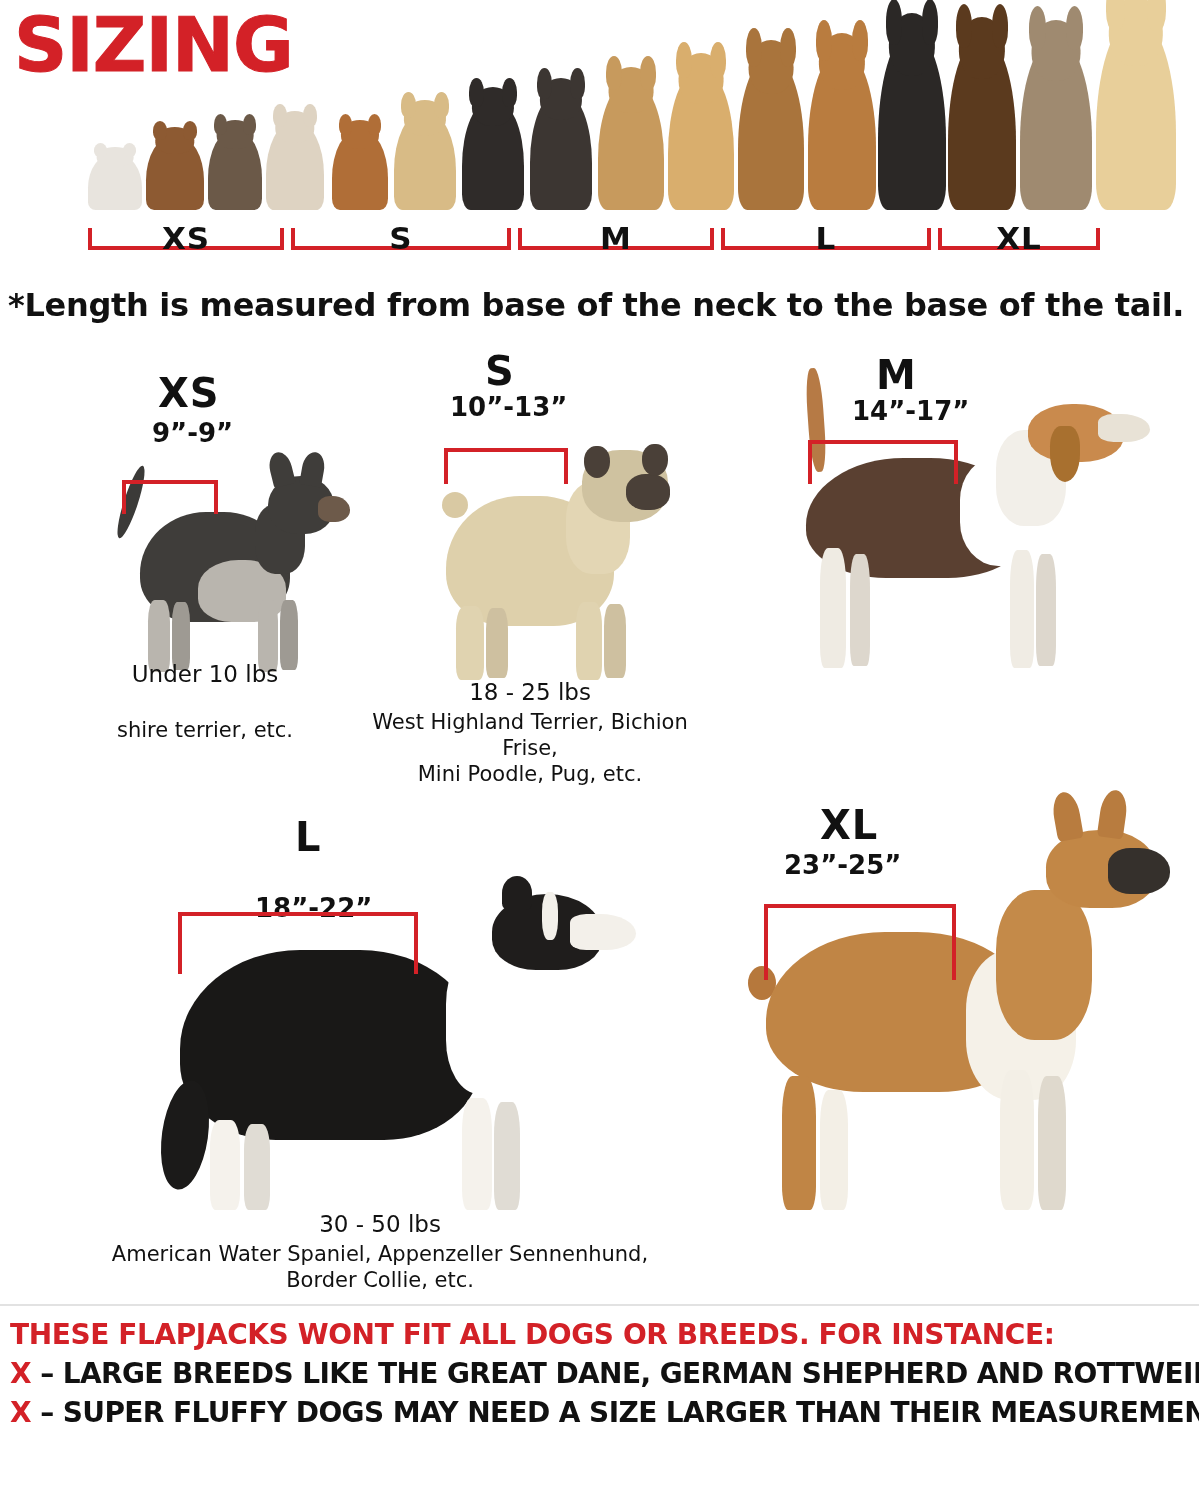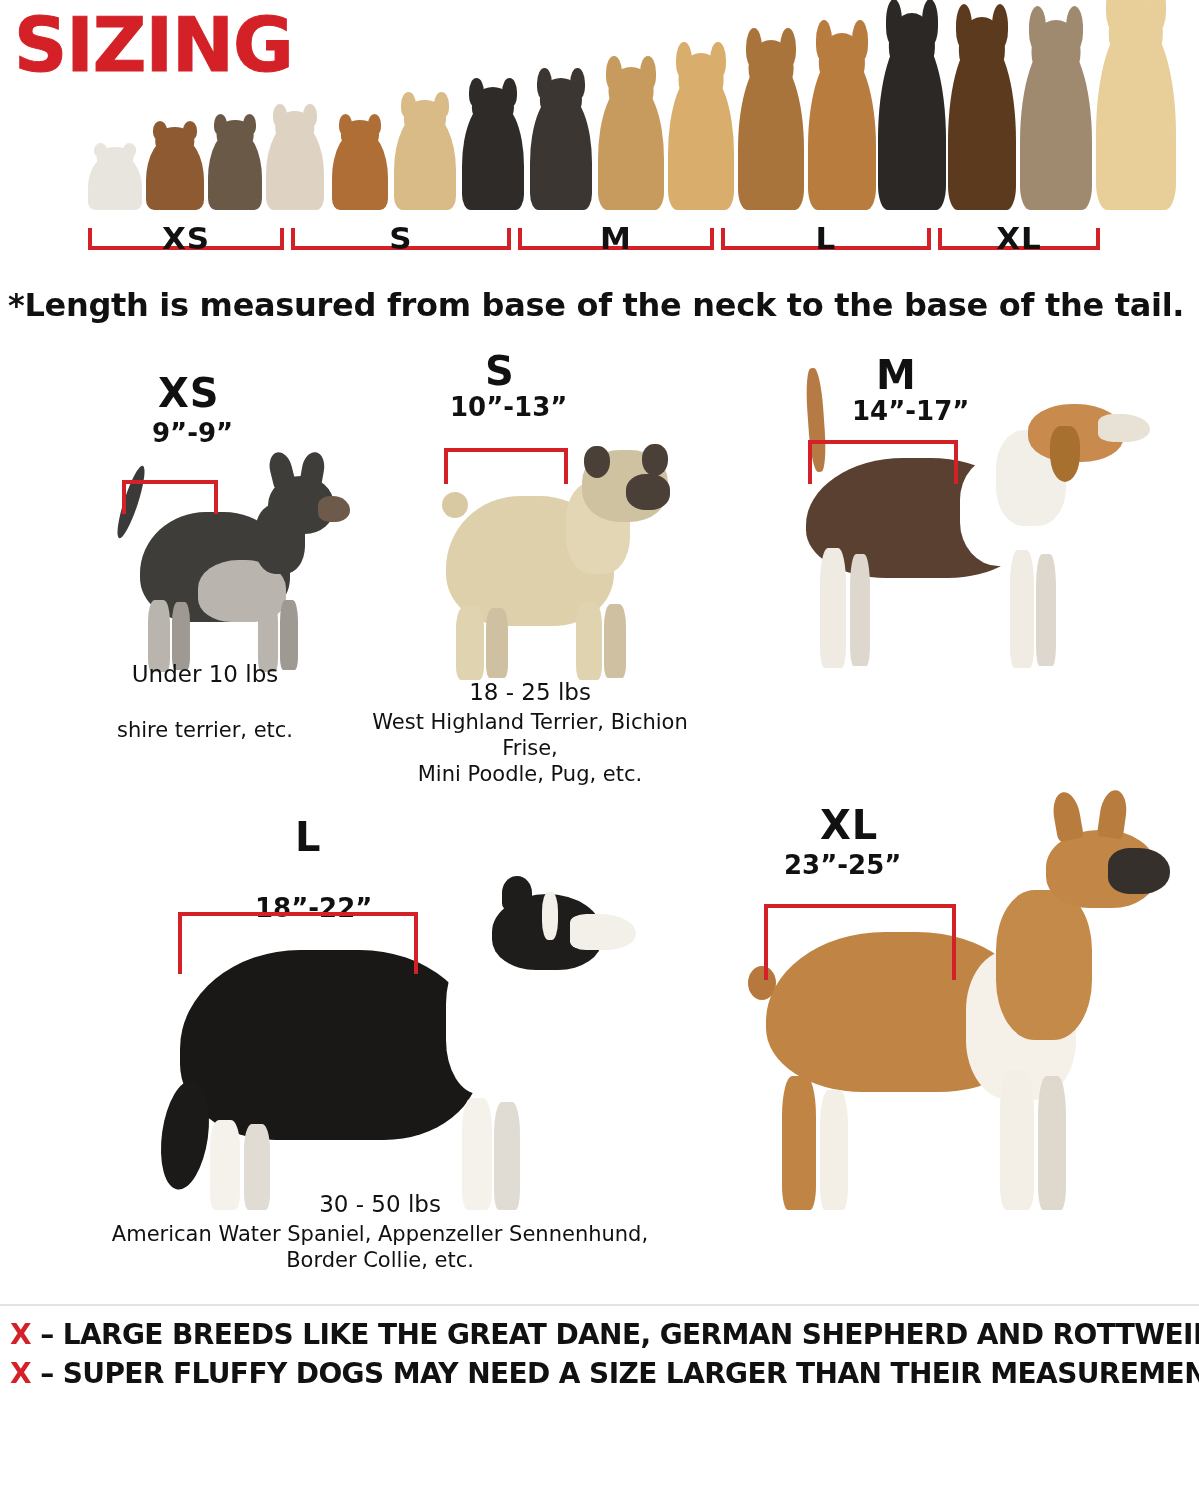--- a/index.html
+++ b/index.html
@@ -396,21 +396,21 @@
     <div class="ear2" style="left:352px;top:6px;width:30px;height:34px;background:#1f1d1c;border-radius:50% 50% 20% 20%;"></div>
     <div class="patch" style="left:392px;top:22px;width:16px;height:48px;background:#f3f0ea;border-radius:40%;"></div>
     <div class="leg" style="left:312px;top:228px;width:30px;height:112px;background:#f5f2ec;"></div>
     <div class="leg" style="left:344px;top:232px;width:26px;height:108px;background:#e0dcd4;"></div>
     <div class="leg" style="left:60px;top:250px;width:30px;height:90px;background:#f5f2ec;"></div>
     <div class="leg" style="left:94px;top:254px;width:26px;height:86px;background:#e0dcd4;"></div>
   </div>
 
   <div class="measure" style="left:78px;top:102px;width:240px;height:62px;"></div>
 
-  <div class="caption" style="left:0px;top:380px;width:560px;">
+  <div class="caption" style="left:0px;top:400px;width:560px;">
     <span class="w">30 - 50 lbs</span>
     <span>American Water Spaniel, Appenzeller Sennenhund,</span><br>
     <span>Border Collie, etc.</span>
   </div>
 </div>
 
 <div class="panel" style="left:640px;top:770px;width:560px;height:520px;">
   <div class="size-letter" style="left:180px;top:32px;">XL</div>
   <div class="size-range" style="left:144px;top:80px;">23”-25”</div>
 
@@ -429,20 +429,21 @@
     <div class="leg" style="left:150px;top:300px;width:28px;height:120px;background:#f3efe6;"></div>
   </div>
 
   <div class="measure" style="left:124px;top:134px;width:192px;height:76px;"></div>
 
 </div>
 
 <div class="divider"></div>
 
 <div id="warnings">
+  <div class="warn-head">THESE FLAPJACKS WONT FIT ALL DOGS OR BREEDS. FOR INSTANCE:</div>
   <div class="warn-line">
     <span class="x">X</span>
     <span>– LARGE BREEDS LIKE THE GREAT DANE, GERMAN SHEPHERD AND ROTTWEILER.</span>
   </div>
   <div class="warn-line">
     <span class="x">X</span>
     <span>– SUPER FLUFFY DOGS MAY NEED A SIZE LARGER THAN THEIR MEASUREMENTS.</span>
   </div>
 </div>
 

